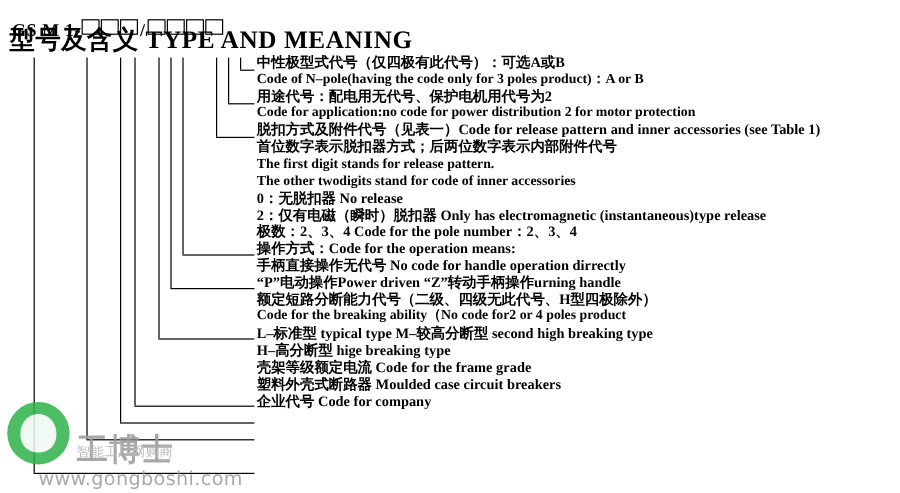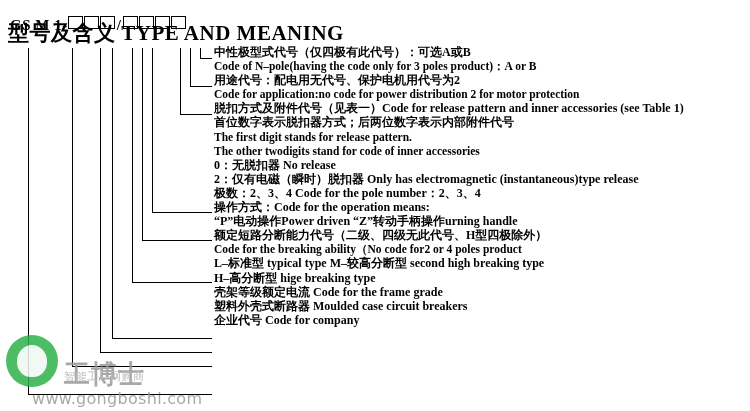--- a/index.html
+++ b/index.html
@@ -196,20 +196,21 @@
     <div class="entry cn">用途代号：配电用无代号、保护电机用代号为2</div>
     <div class="entry">Code for application:no code for power distribution 2 for motor protection</div>
     <div class="entry cn">脱扣方式及附件代号（见表一）Code for release pattern and inner accessories (see Table 1)</div>
     <div class="entry cn">首位数字表示脱扣器方式；后两位数字表示内部附件代号</div>
     <div class="entry">The first digit stands for release pattern.</div>
     <div class="entry">The other twodigits stand for code of inner accessories</div>
     <div class="entry cn">0：无脱扣器 No release</div>
     <div class="entry cn">2：仅有电磁（瞬时）脱扣器  Only has electromagnetic (instantaneous)type release</div>
     <div class="entry cn">极数：2、3、4   Code for the pole number：2、3、4</div>
     <div class="entry cn">操作方式：Code for the operation means:</div>
+    <div class="entry cn">手柄直接操作无代号 No code for handle operation dirrectly</div>
     <div class="entry cn">“P”电动操作Power driven     “Z”转动手柄操作urning handle</div>
     <div class="entry cn">额定短路分断能力代号（二级、四级无此代号、H型四极除外）</div>
     <div class="entry">Code for the breaking ability（No code for2 or 4 poles product</div>
     <div class="entry cn">L–标准型 typical type   M–较高分断型 second high breaking type</div>
     <div class="entry cn">H–高分断型 hige breaking type</div>
     <div class="entry cn">壳架等级额定电流 Code for the frame grade</div>
     <div class="entry cn">塑料外壳式断路器 Moulded case circuit breakers</div>
     <div class="entry cn">企业代号 Code for company</div>
   </div>
 

